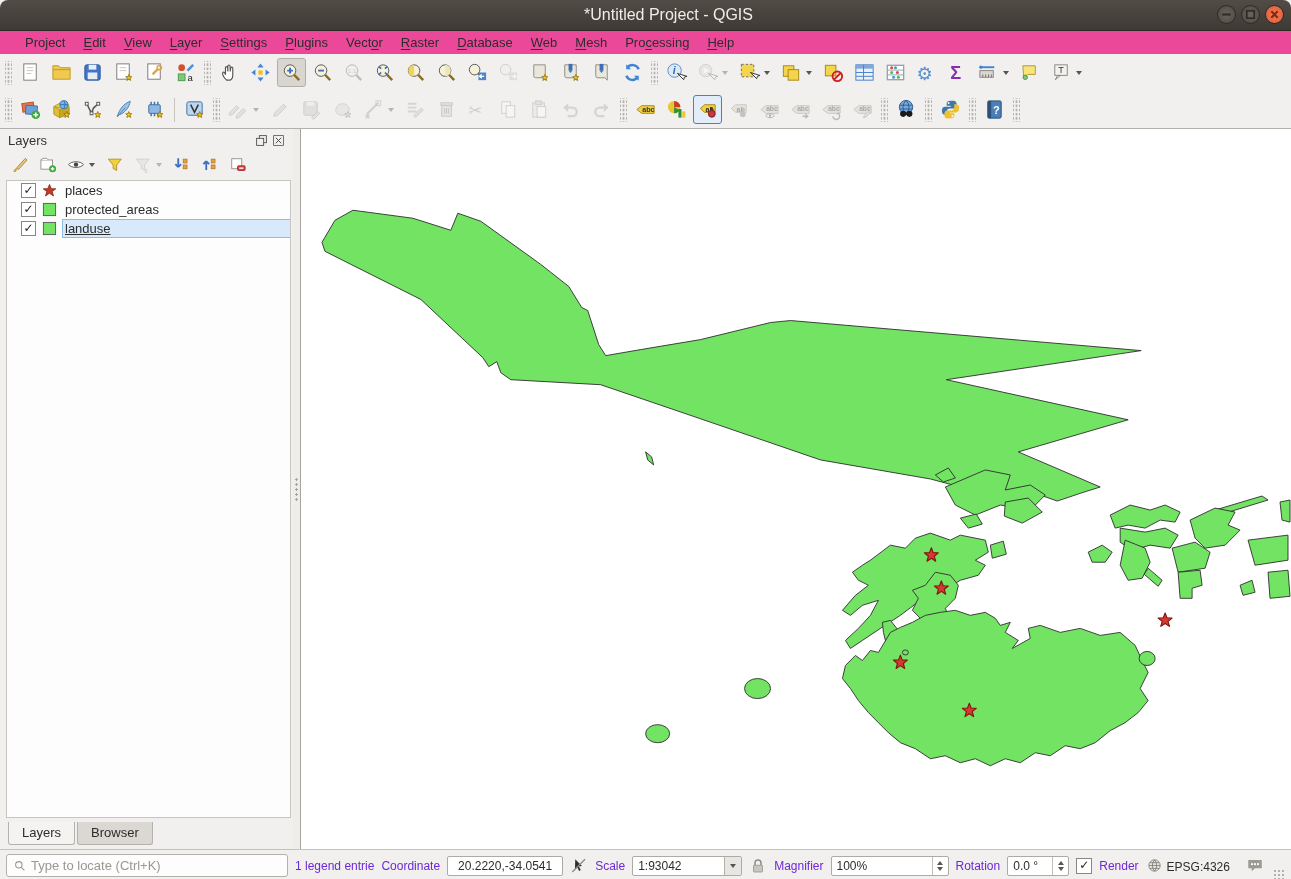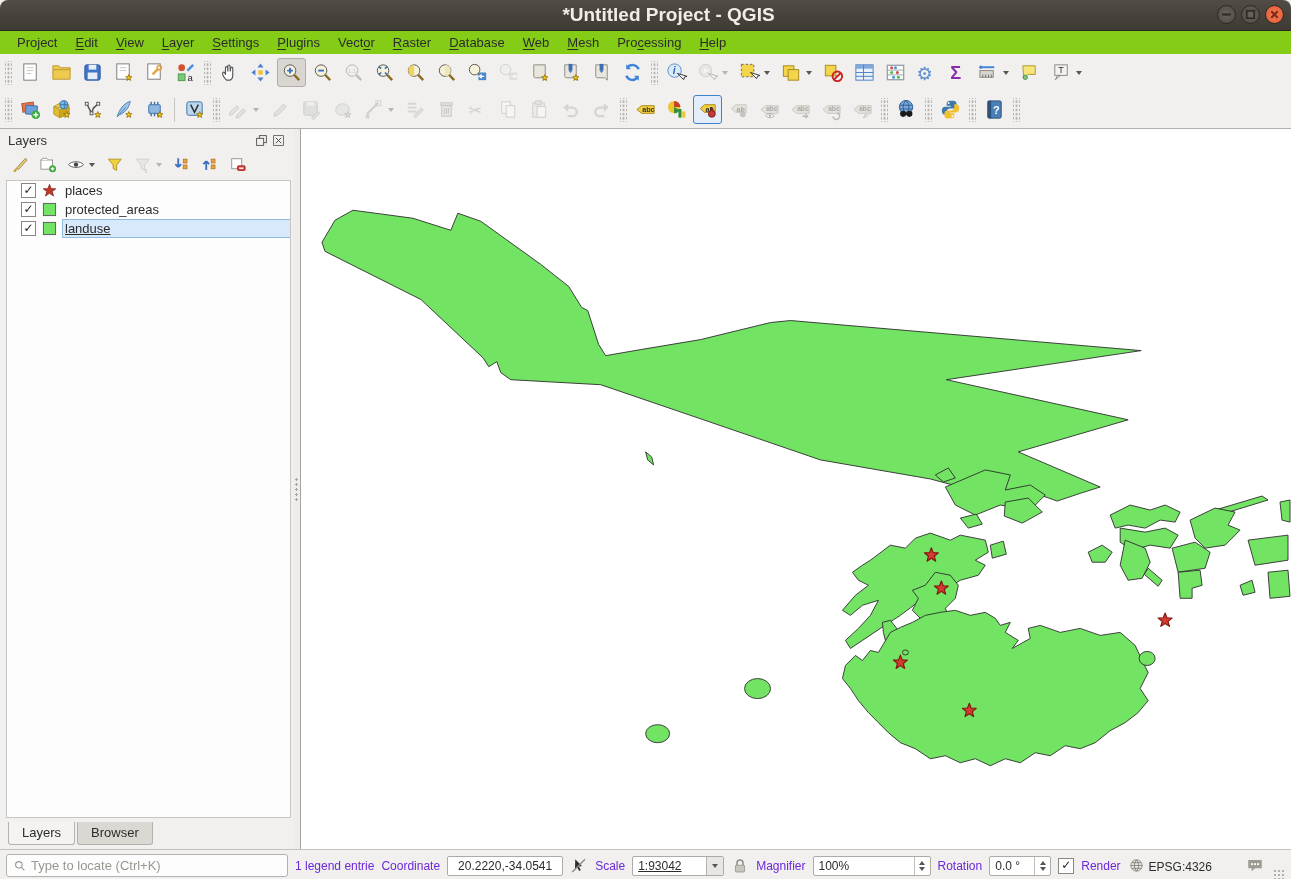--- a/index.html
+++ b/index.html
@@ -1,27 +1,27 @@
 <!DOCTYPE html>
 <html><head>
 <meta charset="utf-8">
 <style>
   html,body{margin:0;padding:0;background:#d8d6d2;}
   .win{width:1291px;height:879px;position:relative;overflow:hidden;background:#f1f0ee;
        font-family:"Liberation Sans","DejaVu Sans",sans-serif;color:#2c2c2c;font-size:13px;}
   
   .titlebar{height:30px;background:linear-gradient(#514c45,#3e3a34);border-bottom:1px solid #2c2925;
             border-radius:8px 8px 0 0;display:flex;align-items:center;position:relative;}
-  .title{position:absolute;left:0;right:0;text-align:center;color:#f0ede8;font-weight:bold;font-size:19px;margin-left:46px;}
+  .title{position:absolute;left:0;right:0;text-align:center;color:#f0ede8;font-weight:normal;font-size:16px;margin-left:46px;}
   .winbtns{position:absolute;right:7px;top:5px;display:flex;gap:5px;}
   .wb{width:19px;height:19px;border-radius:50%;display:flex;align-items:center;justify-content:center;
       background:radial-gradient(#6a655c,#4c4840);border:1px solid #2e2b26;box-sizing:border-box;}
   .wb.close{background:radial-gradient(#f57b52,#e05a38);}
   
-  .menubar{height:23px;background:#84cc16;display:flex;align-items:center;padding-left:8px;}
+  .menubar{height:23px;background:#ec4899;display:flex;align-items:center;padding-left:16px;}
   .menu-item{padding:0 9px;line-height:22px;cursor:default;}
   .menu-item u{text-underline-offset:2px;}
   
   .toolbar{height:37px;background:#f1f0ee;display:flex;align-items:center;padding:0 2px;}
   .toolbar2{border-bottom:1px solid #b3b0ac;height:38px;box-sizing:border-box;}
   .tbtn{display:flex;align-items:center;border:1px solid transparent;border-radius:3px;
         padding:2px;background:transparent;margin:0 1px;}
   .tbtn svg{width:23px;height:23px;display:block;}
   .st-active{background:#d9d6d2;border-color:#b2afab;}
   .st-checked{background:#e3edf9;border-color:#3f83d0;}
@@ -63,21 +63,21 @@
   
   .statusbar{height:31px;border-top:1px solid #c5c2be;background:#f1f0ee;display:flex;align-items:center;
              padding:0 6px;gap:7px;font-size:12px;}
   .locate{width:268px;height:21px;background:#fdfdfd;border:1px solid #b4b1ad;border-radius:3px;
           display:flex;align-items:center;padding:0 6px;gap:4px;flex:none;}
   .locate svg{width:14px;height:14px;}
   .locate .ph{color:#9a978f;font-size:13px;}
   .sfield{background:#fff;border:1px solid #aeaba7;border-radius:2px;height:20px;display:flex;
           align-items:center;box-sizing:border-box;}
   .coord{width:116px;justify-content:center;font-size:12px;}
-  .combo{width:92px;text-decoration:underline;}
+  .combo{width:110px;}
   .combo .val{flex:1;padding-left:5px;}
   .combo .cdd{width:16px;height:100%;border-left:1px solid #b4b1ad;background:#e8e6e2;display:flex;
               align-items:center;justify-content:center;}
   .spin{padding-left:5px;}
   .spin .sval{flex:1;}
   .spin .arrows{width:15px;height:100%;border-left:1px solid #c3c0bc;display:flex;flex-direction:column;
                 align-items:center;justify-content:center;gap:2px;}
   .tri-up{width:0;height:0;border-left:3.5px solid transparent;border-right:3.5px solid transparent;
           border-bottom:4px solid #555;}
   .tri-dn{width:0;height:0;border-left:3.5px solid transparent;border-right:3.5px solid transparent;

